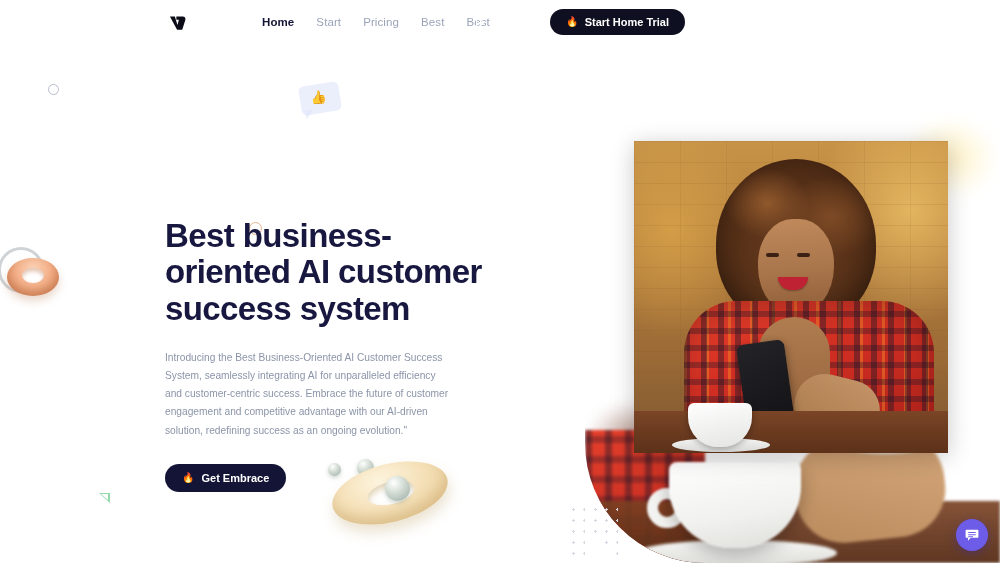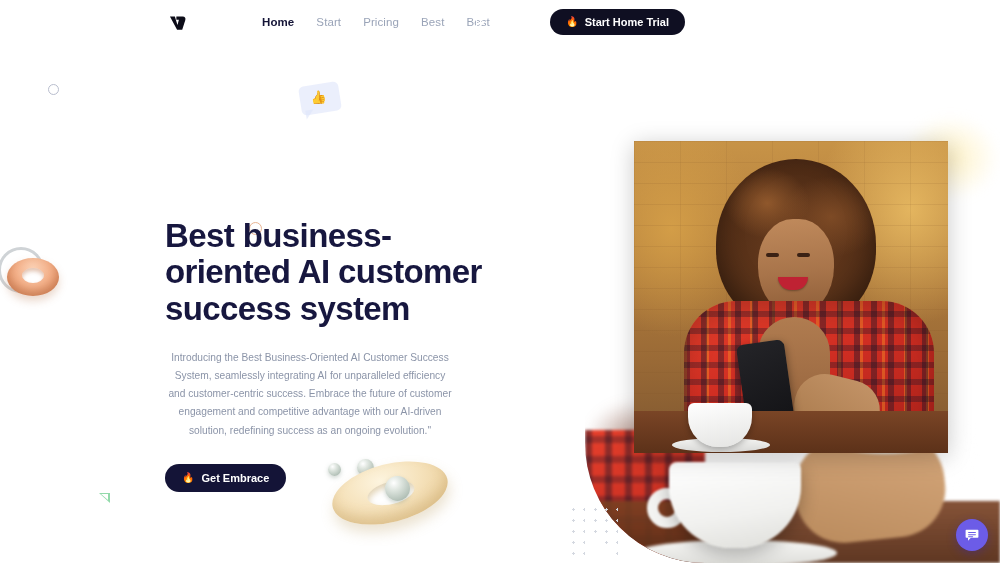--- a/index.html
+++ b/index.html
@@ -209,21 +209,20 @@
 
   
   .content { position:absolute; left:165px; top:178px; width:340px; z-index:30;margin-top:40px; }
   h1.headline {
     font-size:33px; line-height:1.1; font-weight:700; color:#17173f;
     letter-spacing:-.6px; margin-bottom:22px; white-space:pre-line;
   }
   p.sub {
     font-size:10.2px; line-height:1.78; color:#8b94a8; width:290px;
     margin-bottom:24px;
-    text-align:center;
   }
   .btn-start {
     display:inline-flex; align-items:center; gap:7px;
     height:28px; padding:0 17px; border-radius:14px;
     background:#141437; color:#fff; font-size:11px; font-weight:700;
     border:none;
   }
 
   
   .dec { position:absolute; z-index:10; pointer-events:none; }

